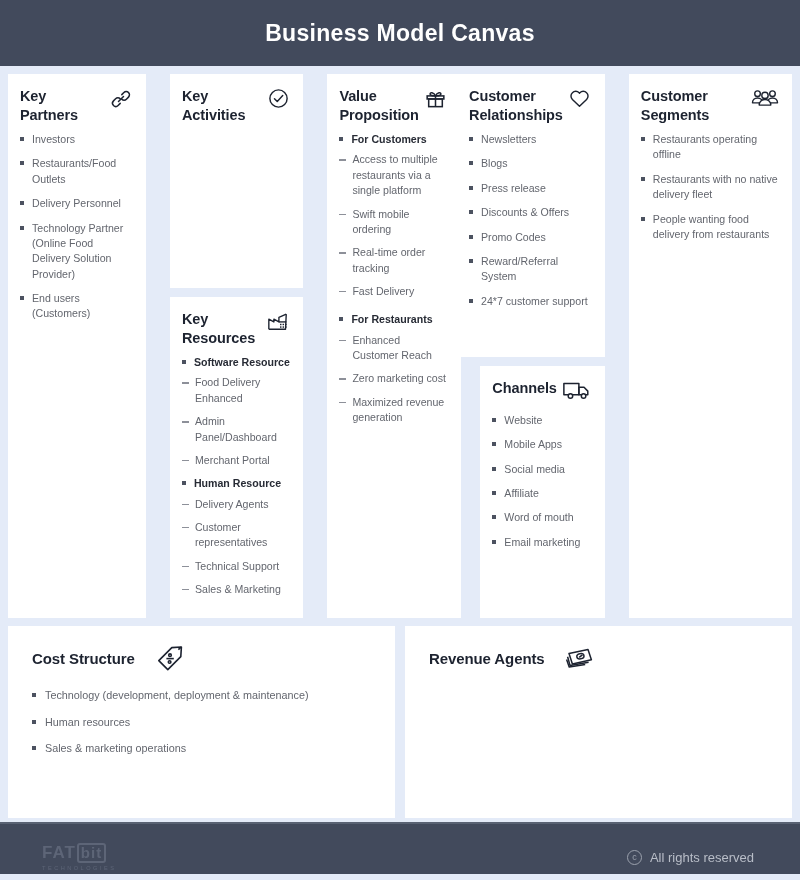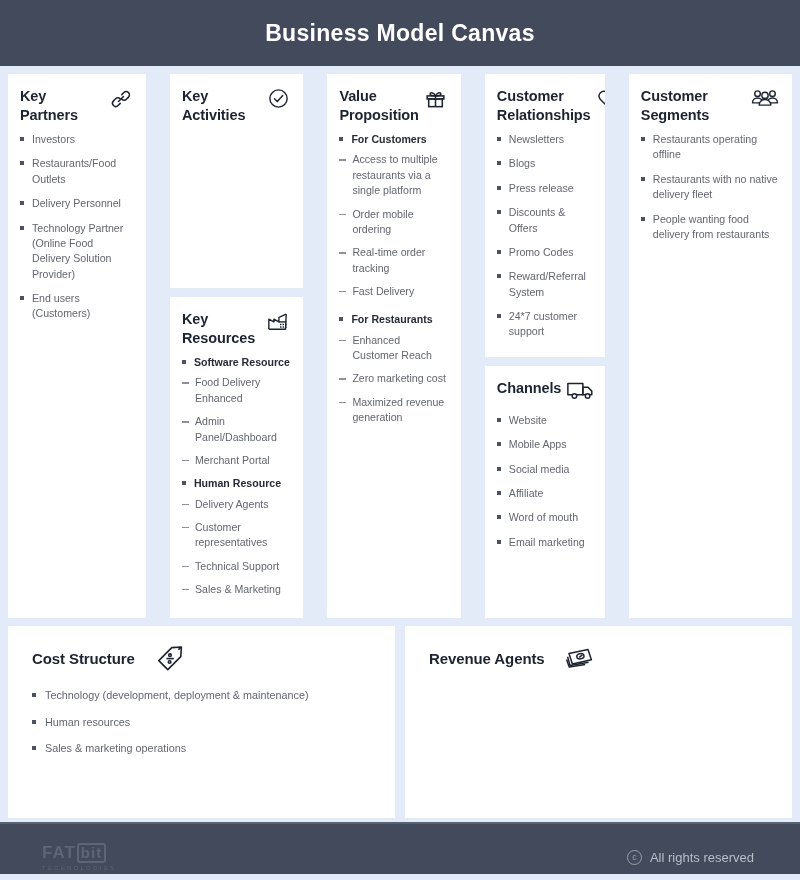--- a/index.html
+++ b/index.html
@@ -35,21 +35,21 @@
     height: 560px;
   }
   .col {
     display: flex;
     flex-direction: column;
     gap: 9px;
   }
   .col-1 { width: 153px; }
   .col-2 { width: 148px; }
   .col-3 { width: 148px; }
-  .col-4 { width: 120px; }
+  .col-4 { width: 120px; align-items: flex-end; }
   .col-5 { width: 181px; border-radius: 29px; }
 
   .card {
     background: #ffffff;
     padding: 13px 12px 10px 12px;
     overflow: hidden;
   }
   .card-grow { flex: 1 1 auto; }
 
   .card-head {
@@ -273,21 +273,21 @@
             <rect x="4.9" y="12.5" width="14.2" height="8"></rect>
             <path d="M12 9.3v11.2"></path>
             <path d="M12 9.2c-1.6-3.4-6.4-4.4-5.5-1.3.4 1.4 3.3 1.4 5.5 1.3Z"></path>
             <path d="M12 9.2c1.6-3.4 6.4-4.4 5.5-1.3-.4 1.4-3.3 1.4-5.5 1.3Z"></path>
           </svg>
         </div>
       </div>
       <ul class="items">
         <li class="lvl1 bold">For Customers</li>
         <li class="lvl2">Access to multiple restaurants via a single platform</li>
-        <li class="lvl2">Order mobile ordering</li>
+        <li class="lvl2">Swift mobile ordering</li>
         <li class="lvl2">Real-time order tracking</li>
         <li class="lvl2">Fast Delivery</li>
         <li class="lvl1 bold spaced">For Restaurants</li>
         <li class="lvl2">Enhanced Customer Reach</li>
         <li class="lvl2">Zero marketing cost</li>
         <li class="lvl2">Maximized revenue generation</li>
       </ul>
     </div>
   </div>
 

